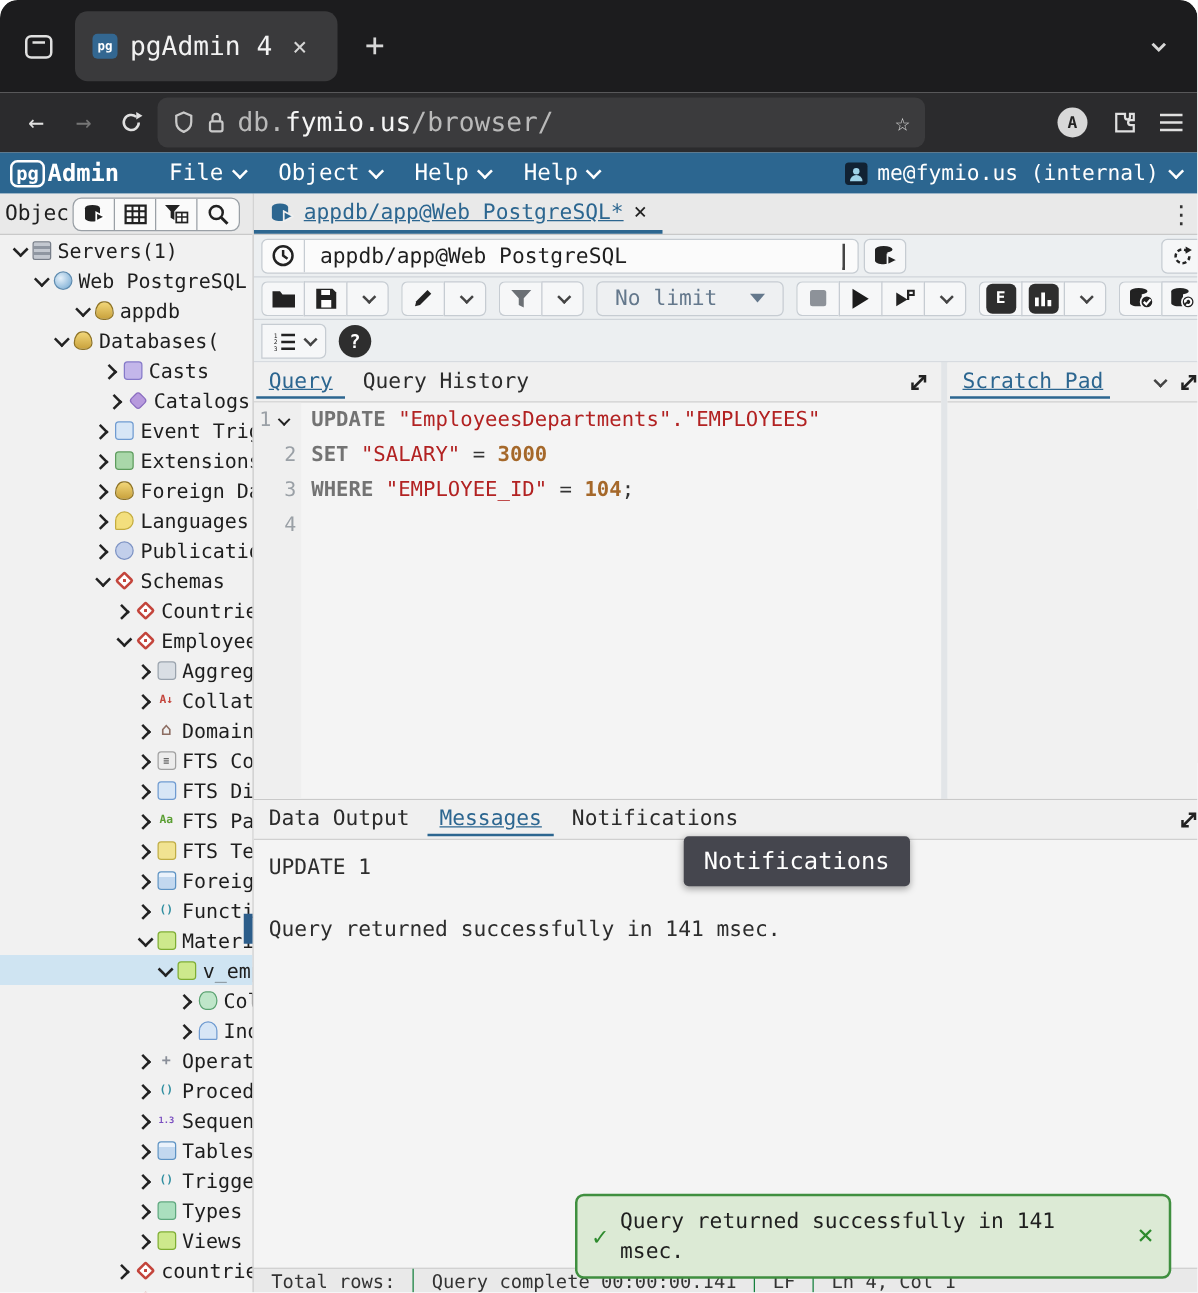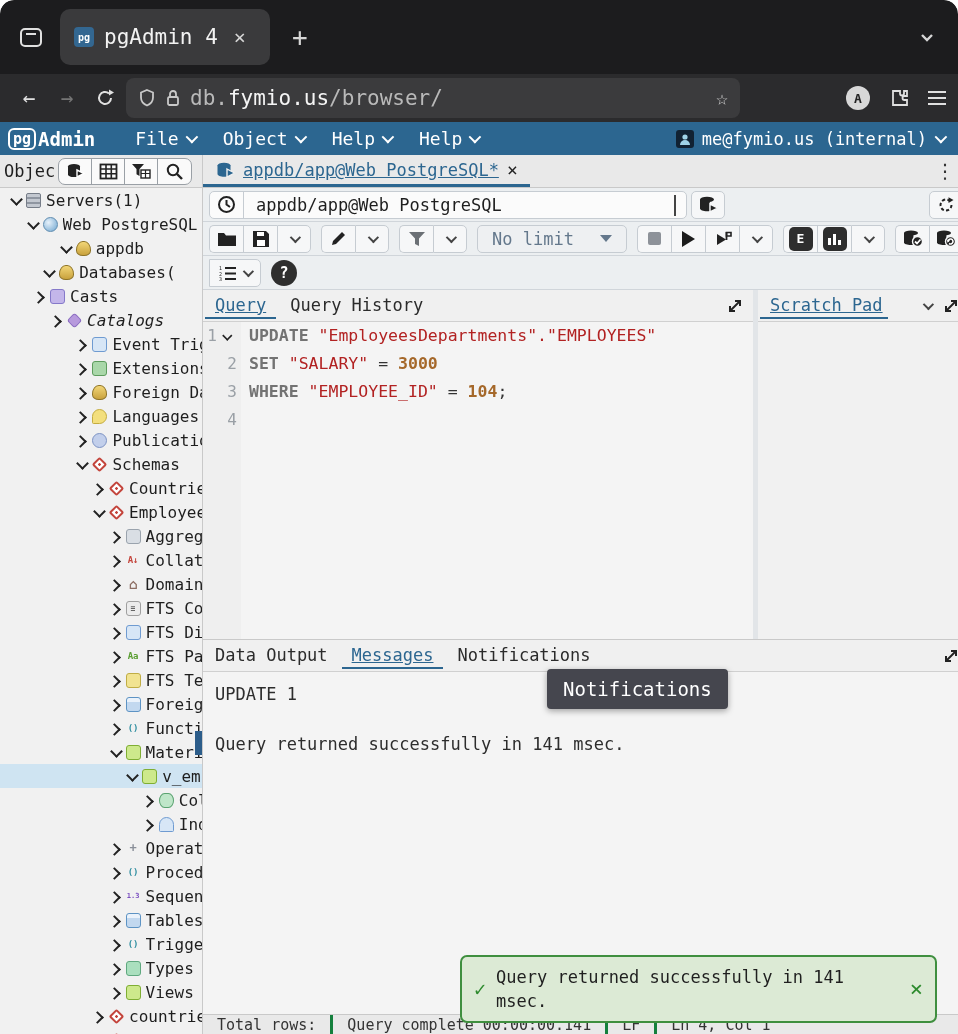--- a/index.html
+++ b/index.html
@@ -134,21 +134,21 @@
   .scratch-body{flex:1;}
 
   
   .bottom-panel{height:374px;display:flex;flex-direction:column;background:#f4f4f4;position:relative;}
   .bmsg{padding:10px 12px;font-size:17px;color:#2d2d2d;line-height:25px;}
   .bmsg .mline{min-height:25px;}
   .tooltip{position:absolute;left:344px;top:29px;background:#45464e;color:#fff;font-size:19px;padding:9px 16px;border-radius:4px;box-shadow:0 2px 6px rgba(0,0,0,.35);}
 
   
   .statusbar{height:20px;background:#e9e9e9;border-top:1px solid #c9c9c9;display:flex;align-items:center;font-size:15px;color:#333;}
-  .statusbar .sseg{padding:0 14px;height:100%;display:flex;align-items:center;border-right:3px solid #15803d;}
+  .statusbar .sseg{padding:0 14px;height:100%;display:flex;align-items:center;border-right:1px solid #15803d;}
   .statusbar .sseg:last-child{border-right:none;}
 
   
   .toast{position:absolute;left:460px;top:955px;width:477px;background:#dcead5;border:2px solid #3f8f3f;border-radius:7px;display:flex;align-items:center;padding:8px 12px;gap:10px;font-size:17px;color:#1f1f1f;line-height:24px;}
   .toast .check{color:#2e8b2e;font-size:20px;font-weight:bold;}
   .toast .tclose{margin-left:auto;color:#2e8b2e;font-size:22px;}
 
   svg{display:block;}
 </style>
 </head>
@@ -304,26 +304,26 @@
           <div class="trow" style="padding-left: 57.8px;">
             <span class="chev expanded"></span>
             <span class="ticon database-icon"></span>
             <span class="tlabel">appdb</span>
           </div>
           <div class="trow" style="padding-left: 41.2px;">
             <span class="chev expanded"></span>
             <span class="ticon databases-icon"></span>
             <span class="tlabel">Databases(</span>
           </div>
-          <div class="trow" style="padding-left: 32px;">
+          <div class="trow" style="padding-left: 53px; margin-left: 28px;">
             <span class="chev collapsed"></span>
             <span class="ticon casts-icon"></span>
             <span class="tlabel">Casts</span>
           </div>
-          <div class="trow" style="padding-left: 49px; font-style: italic;">
+          <div class="trow" style="padding-left: 85px;">
             <span class="chev collapsed"></span>
             <span class="ticon catalogs-icon"></span>
             <span class="tlabel">Catalogs</span>
           </div>
           <div class="trow" style="padding-left: 74.4px;">
             <span class="chev collapsed"></span>
             <span class="ticon event-trigger-icon"></span>
             <span class="tlabel">Event Triggers</span>
           </div>
           <div class="trow" style="padding-left: 74.4px;">

